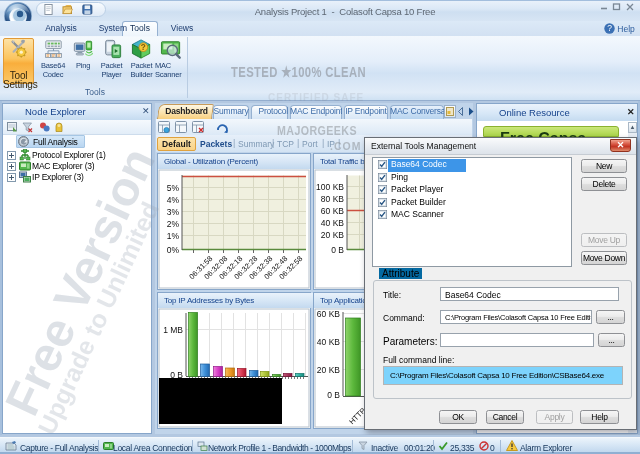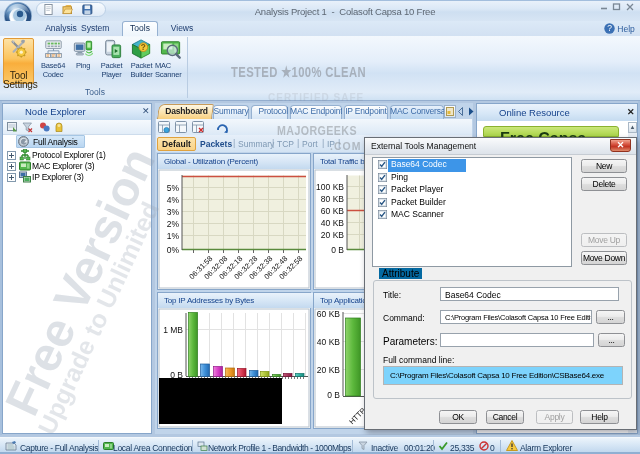--- a/index.html
+++ b/index.html
@@ -68,21 +68,21 @@
 <div class="abs" style="left:185px;top:6px;width:320px;text-align:center;font-size:9.5px;letter-spacing:-0.2px;color:#5d6773">Analysis Project 1&nbsp; - &nbsp;Colasoft Capsa 10 Free</div>
 <svg class="abs" style="left:600px;top:3px" width="36" height="8" viewBox="0 0 36 8">
  <path d="M1 5.5 h6" stroke="#7a8795" stroke-width="1.6"></path>
  <rect x="13.5" y="1" width="6" height="5.5" fill="none" stroke="#7a8795" stroke-width="1.3"></rect>
  <path d="M27 1 l6 6 M33 1 l-6 6" stroke="#7a8795" stroke-width="1.3"></path>
 </svg>
 
 <div class="abs" style="left:0;top:21px;width:640px;height:15px;background:linear-gradient(#dcE9f7,#d2e1f2)"></div>
 <div class="abs" style="left:122px;top:21px;width:36px;height:15px;background:linear-gradient(#fdfeff,#eef5fc);border:1px solid #96b1d1;border-bottom:none;border-radius:3px 3px 0 0"></div>
 <div class="abs" style="left:36px;top:23px;width:50px;text-align:center;font-size:8.5px;color:#1c3b6e">Analysis</div>
-<div class="abs" style="left:81px;top:23px;width:46px;text-align:left;font-size:8.5px;color:#1c3b6e">System</div>
+<div class="abs" style="left:81px;top:23px;width:46px;text-align:right;font-size:8.5px;color:#1c3b6e">System</div>
 <div class="abs" style="left:122px;top:23px;width:36px;text-align:center;font-size:8.5px;color:#0f2a50">Tools</div>
 <div class="abs" style="left:160px;top:23px;width:44px;text-align:center;font-size:8.5px;color:#1c3b6e">Views</div>
 <div class="abs" style="left:604px;top:23px;font-size:8.5px;color:#2c5c9c">
  <svg style="display:inline-block;vertical-align:-2px" width="11" height="11" viewBox="0 0 11 11">
       <circle cx="5.5" cy="5.5" r="5.2" fill="#3b70b4"></circle>
       <text x="5.5" y="8.3" font-size="8.5" fill="#fff" text-anchor="middle">?</text>
     </svg>
  Help <span style="font-size:8px;color:#44668e">▾</span>
 </div>
 

